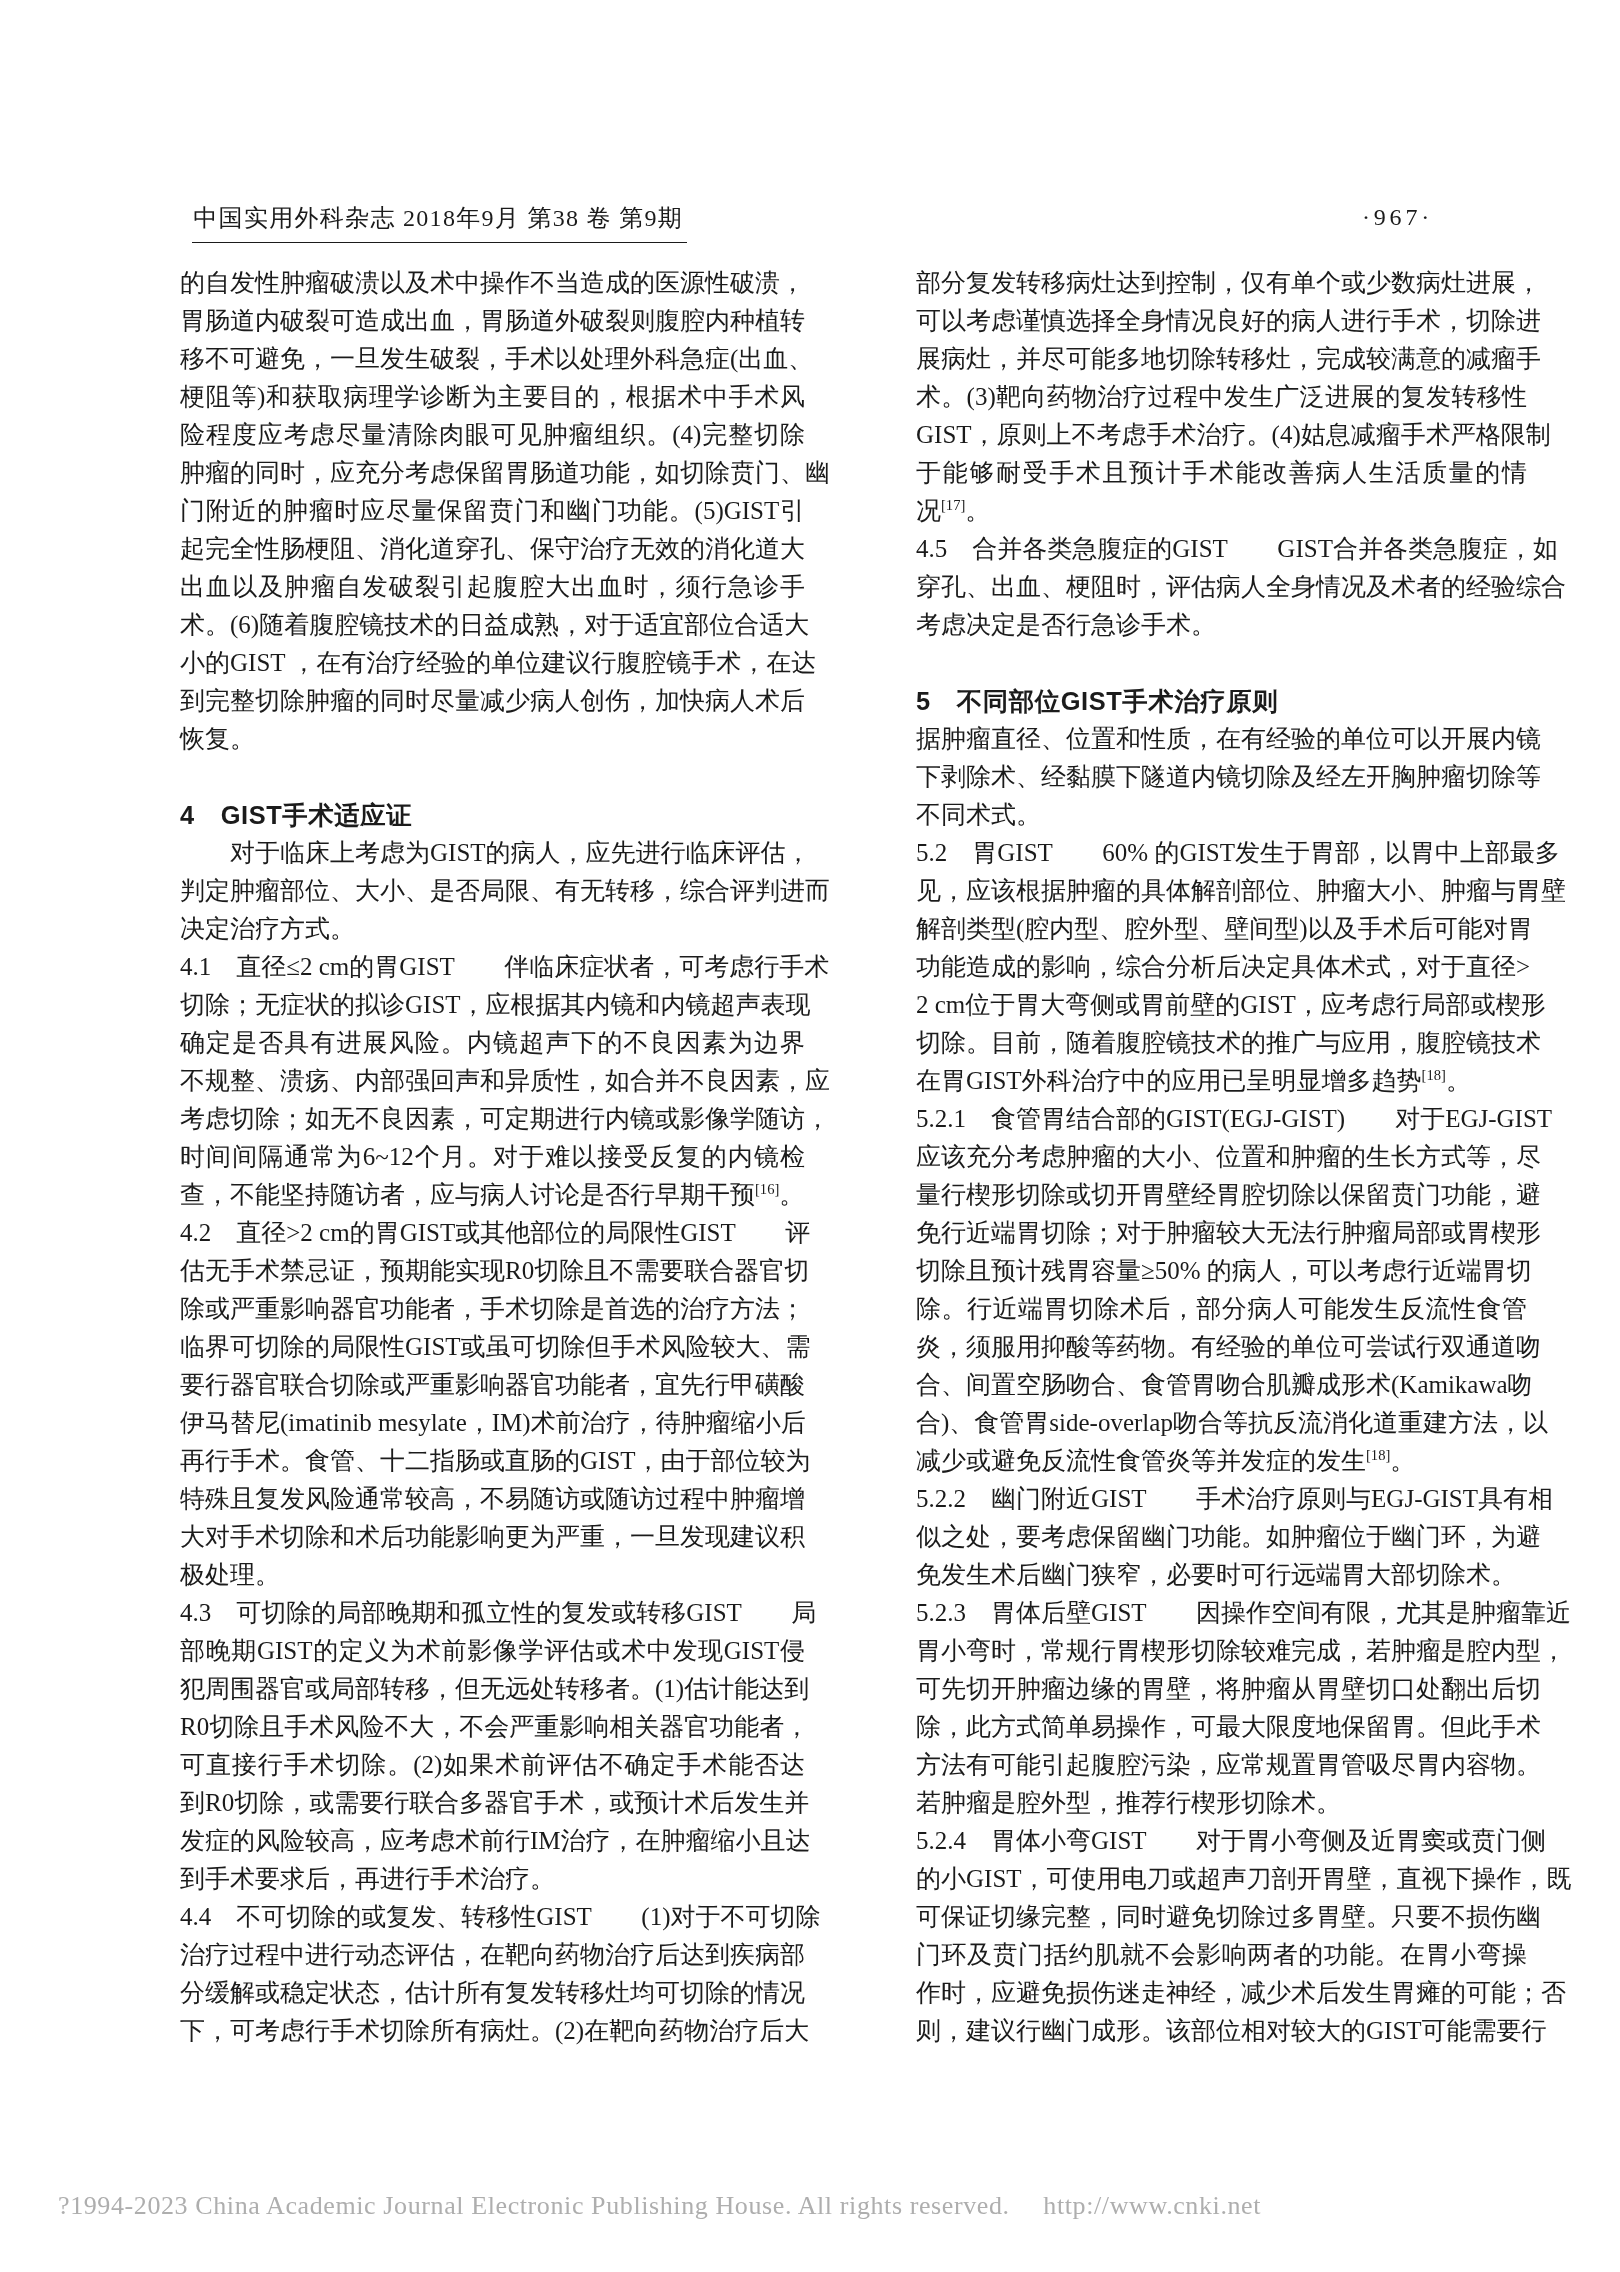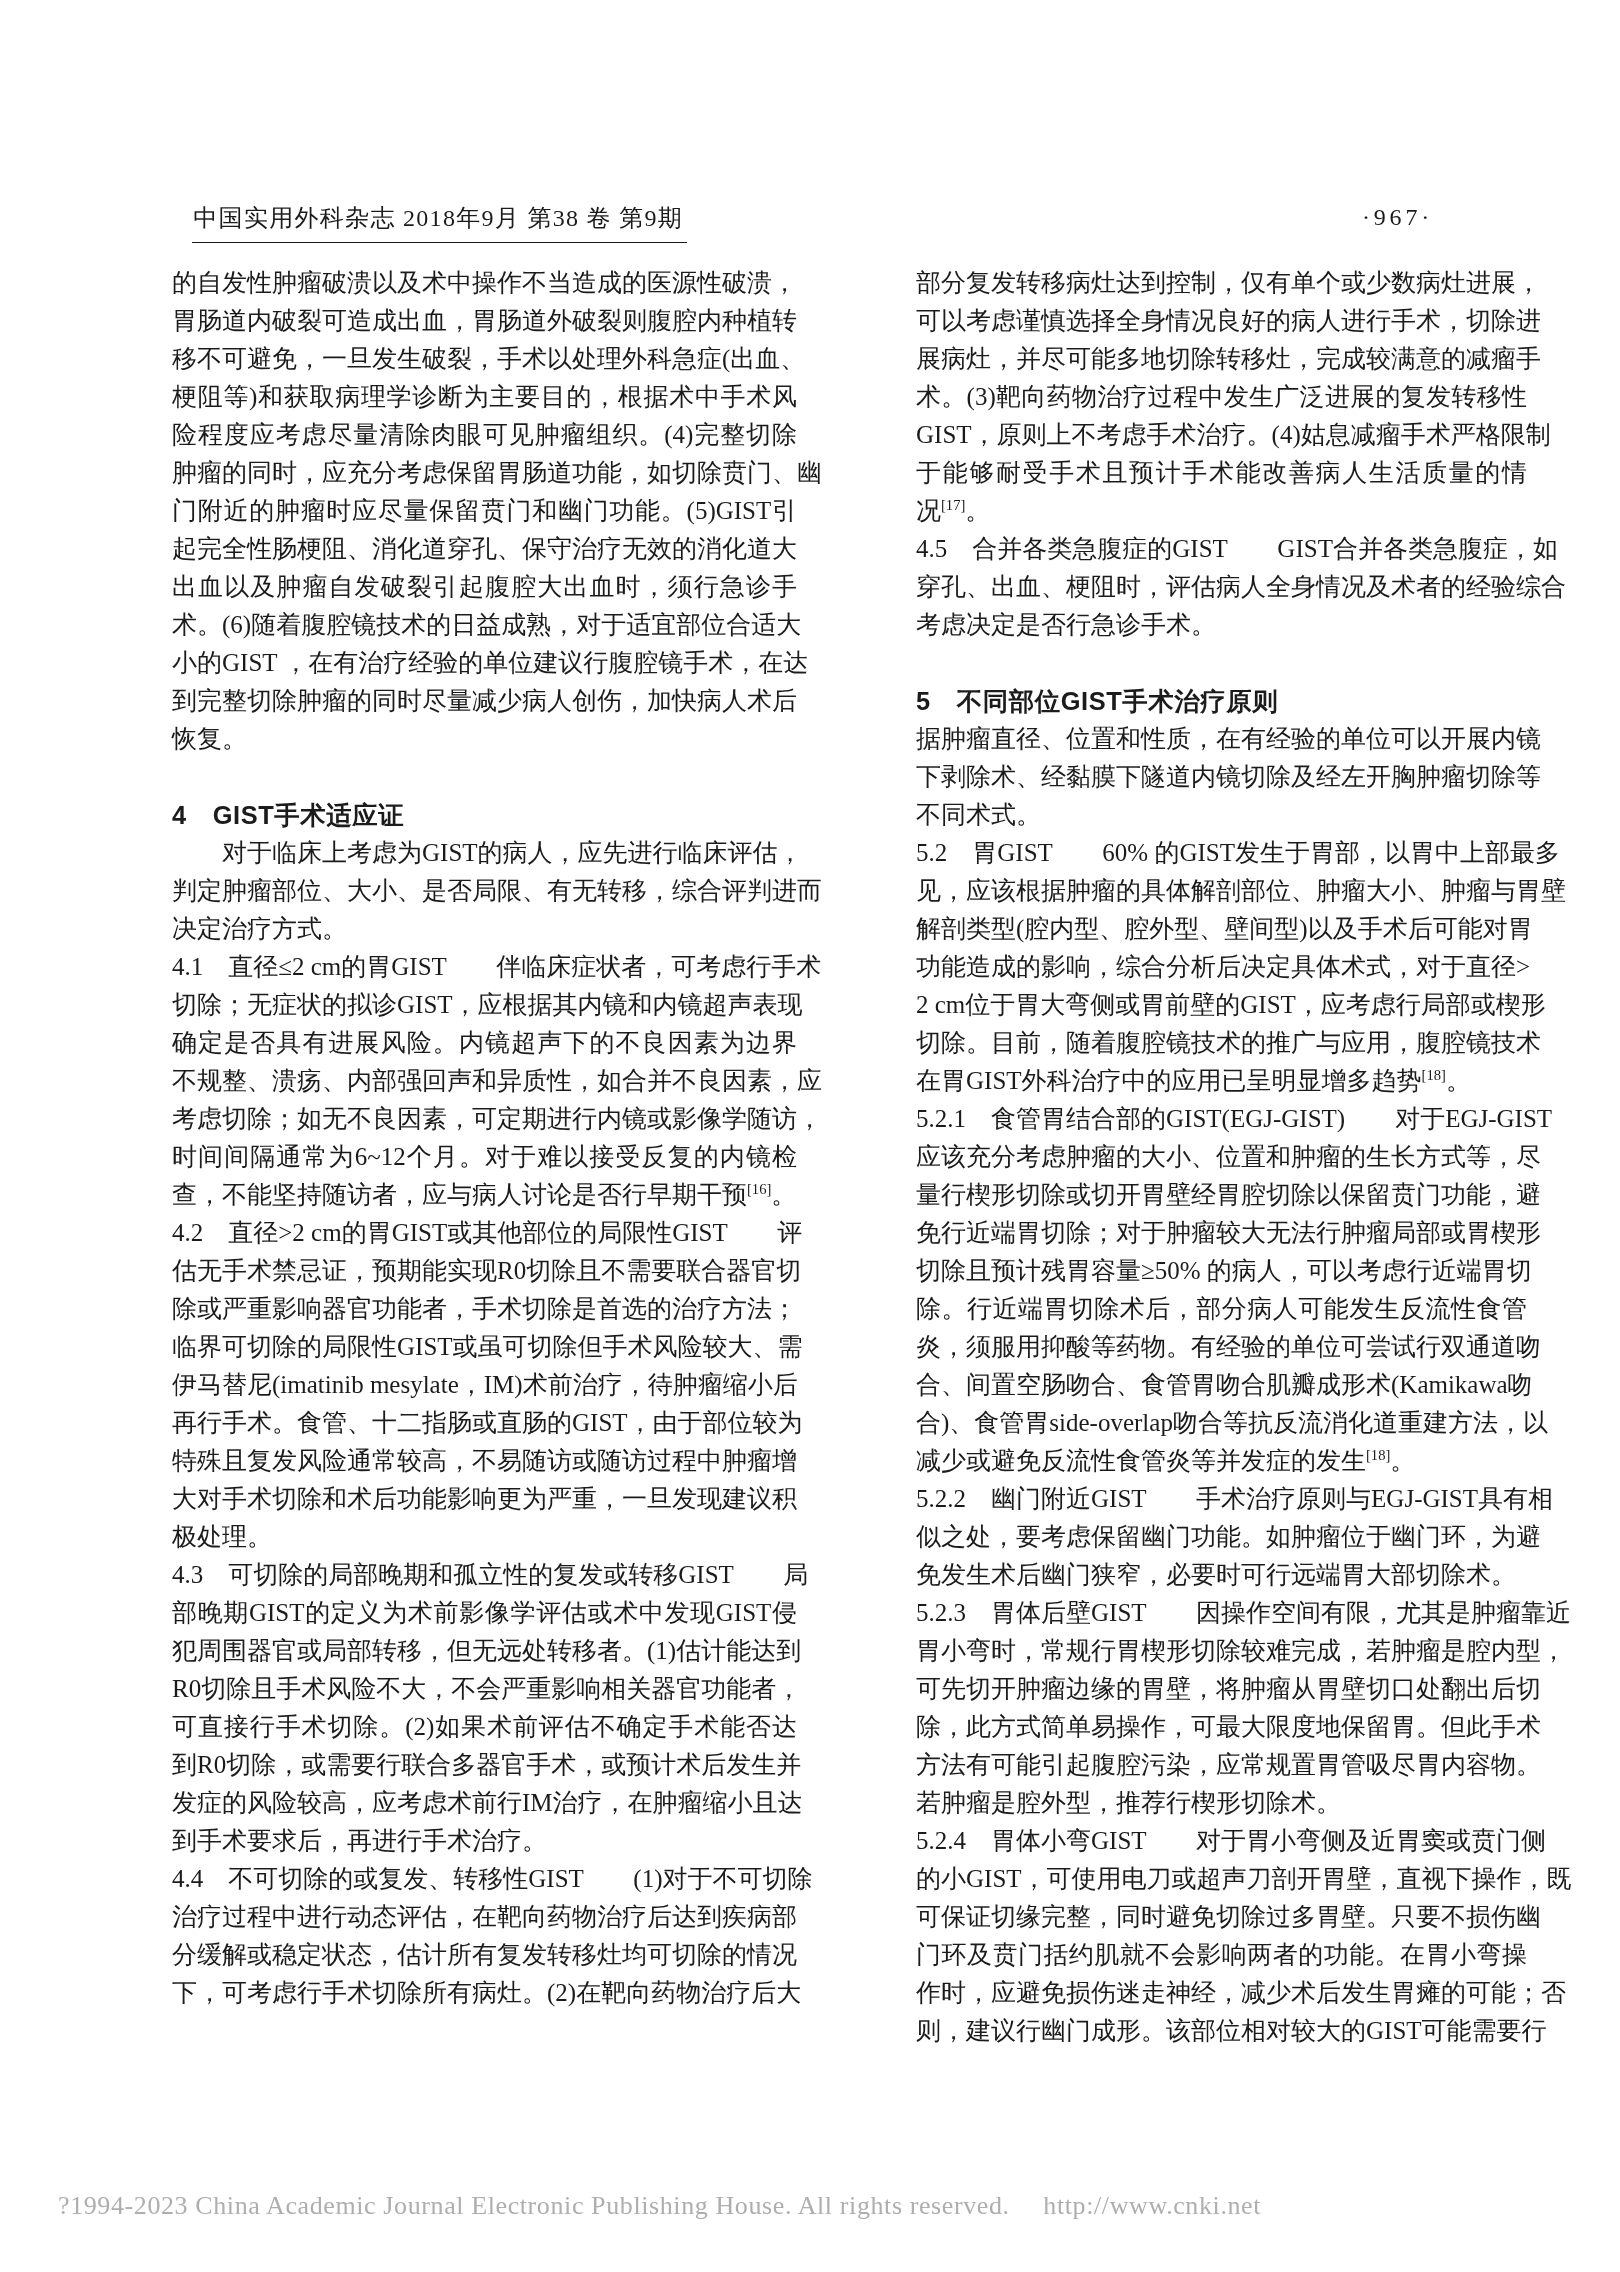--- a/index.html
+++ b/index.html
@@ -19,21 +19,21 @@
     border-bottom: 1.9px solid #1b1b1b;
     padding: 0 3.8px 7.6px 1.3px;
     white-space: nowrap;
   }
   .page-number {
     position: absolute; right: 187px; top: 204px;
     font-size: 24px; letter-spacing: 3.8px;
     white-space: nowrap;
   }
   .col { position: absolute; top: 264px; }
-  .col-left  { left: 172px;  width: 625px; }
+  .col-left  { left: 180px;  width: 625px; }
   .col-right { left: 876px; width: 611px; margin-left: 40px; }
   .ln {
     height: 38px; line-height: 38px;
     font-size: 25px;
     white-space: nowrap;
     overflow: visible;
   }
   .j { text-align: justify; text-align-last: justify; text-justify: inter-character; }
   .hd {
     font-weight: bold;
@@ -86,20 +86,21 @@
     <div class="ln j">切除；无症状的拟诊GIST，应根据其内镜和内镜超声表现</div>
     <div class="ln j">确定是否具有进展风险。内镜超声下的不良因素为边界</div>
     <div class="ln j">不规整、溃疡、内部强回声和异质性，如合并不良因素，应</div>
     <div class="ln j">考虑切除；如无不良因素，可定期进行内镜或影像学随访，</div>
     <div class="ln j">时间间隔通常为6~12个月。对于难以接受反复的内镜检</div>
     <div class="ln">查，不能坚持随访者，应与病人讨论是否行早期干预<sup>[16]</sup>。</div>
     <div class="ln j">4.2　直径&gt;2 cm的胃GIST或其他部位的局限性GIST　　评</div>
     <div class="ln j">估无手术禁忌证，预期能实现R0切除且不需要联合器官切</div>
     <div class="ln j">除或严重影响器官功能者，手术切除是首选的治疗方法；</div>
     <div class="ln j">临界可切除的局限性GIST或虽可切除但手术风险较大、需</div>
+    <div class="ln j">要行器官联合切除或严重影响器官功能者，宜先行甲磺酸</div>
     <div class="ln j">伊马替尼(imatinib mesylate，IM)术前治疗，待肿瘤缩小后</div>
     <div class="ln j">再行手术。食管、十二指肠或直肠的GIST，由于部位较为</div>
     <div class="ln j">特殊且复发风险通常较高，不易随访或随访过程中肿瘤增</div>
     <div class="ln j">大对手术切除和术后功能影响更为严重，一旦发现建议积</div>
     <div class="ln">极处理。</div>
     <div class="ln j">4.3　可切除的局部晚期和孤立性的复发或转移GIST　　局</div>
     <div class="ln j">部晚期GIST的定义为术前影像学评估或术中发现GIST侵</div>
     <div class="ln j">犯周围器官或局部转移，但无远处转移者。(1)估计能达到</div>
     <div class="ln j">R0切除且手术风险不大，不会严重影响相关器官功能者，</div>
     <div class="ln j">可直接行手术切除。(2)如果术前评估不确定手术能否达</div>

